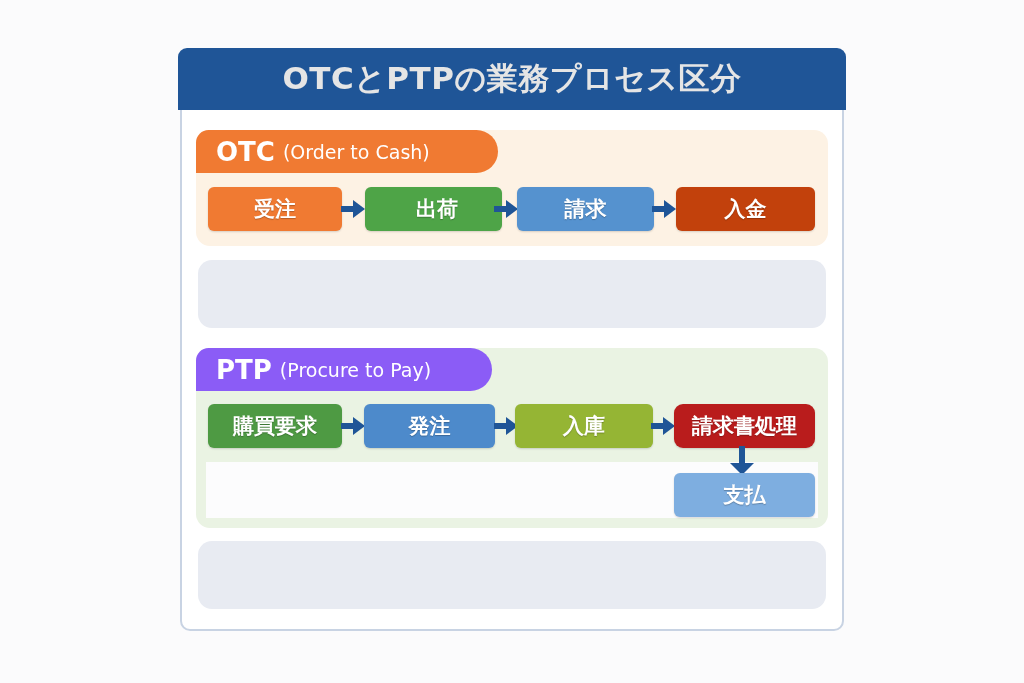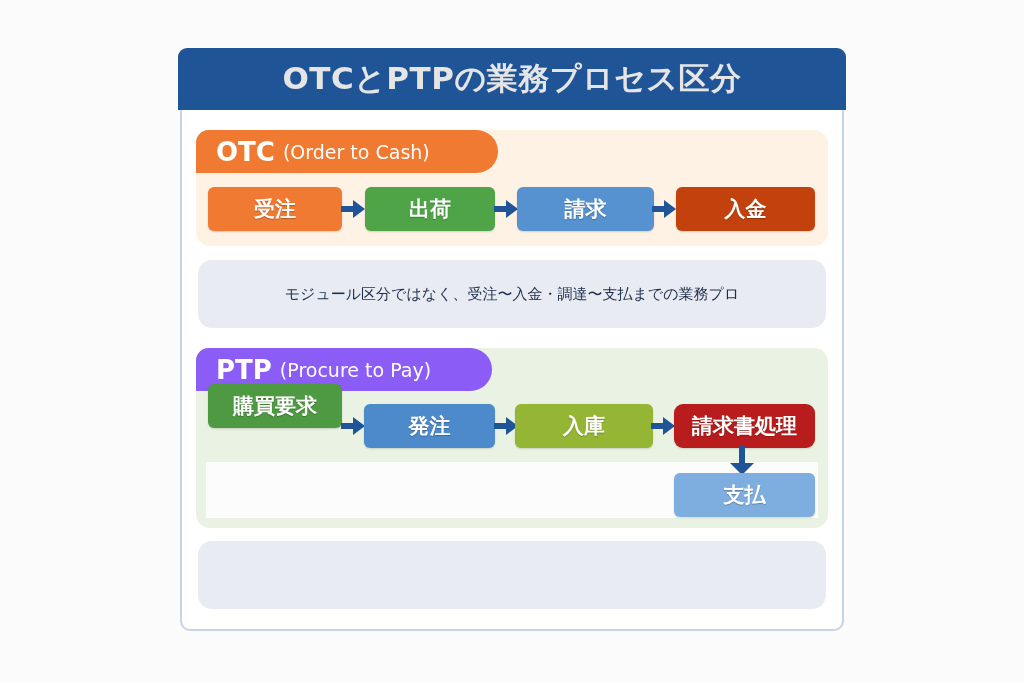--- a/index.html
+++ b/index.html
@@ -98,44 +98,43 @@
 <div class="section-tab otc-tab">
   <span class="tab-abbr">OTC</span>
   <span class="tab-full">(Order to Cash)</span>
 </div>
 
 <div class="step" style="left:208px;top:187px;width:134px;background:#f07a32;text-align:center;">受注</div>
 <svg class="arrow" style="left:341px;top:200px;" viewBox="0 0 24 18">
     <rect x="0" y="6" width="12" height="6" fill="#1f5597"></rect>
     <polygon points="12,0 24,9 12,18" fill="#1f5597"></polygon>
   </svg>
-<div class="step" style="left:365px;top:187px;width:130px;background:#4ea447;">出荷</div>
+<div class="step" style="left:365px;top:187px;width:130px;background:#4ea447;padding-left:7px;">出荷</div>
 <svg class="arrow" style="left:494px;top:200px;" viewBox="0 0 24 18">
     <rect x="0" y="6" width="12" height="6" fill="#1f5597"></rect>
     <polygon points="12,0 24,9 12,18" fill="#1f5597"></polygon>
   </svg>
 <div class="step" style="left:517px;top:187px;width:137px;background:#5592cf;">請求</div>
 <svg class="arrow" style="left:652px;top:200px;" viewBox="0 0 24 18">
     <rect x="0" y="6" width="12" height="6" fill="#1f5597"></rect>
     <polygon points="12,0 24,9 12,18" fill="#1f5597"></polygon>
   </svg>
 <div class="step" style="left:676px;top:187px;width:139px;background:#c2410c;">入金</div>
 
 <div class="desc desc1">
-  <div>モジュール区分ではなく、受注〜入金・調達〜支払までの業務プロ</div>
 </div>
 
 <div class="section ptp-section"></div>
 <div class="white-lane"></div>
 <div class="section-tab ptp-tab">
   <span class="tab-abbr">PTP</span>
   <span class="tab-full">(Procure to Pay)</span>
 </div>
 
-<div class="step" style="left:208px;top:384px;width:134px;background:#4e9a43;font-family:Liberation Mono, monospace;">購買要求</div>
+<div class="step" style="left:208px;top:404px;width:134px;background:#4e9a43;font-family:Liberation Mono, monospace;">購買要求</div>
 <svg class="arrow" style="left:341px;top:417px;" viewBox="0 0 24 18">
     <rect x="0" y="6" width="12" height="6" fill="#1f5597"></rect>
     <polygon points="12,0 24,9 12,18" fill="#1f5597"></polygon>
   </svg>
 <div class="step" style="left:364px;top:404px;width:131px;background:#4d8acb;">発注</div>
 <svg class="arrow" style="left:494px;top:417px;" viewBox="0 0 24 18">
     <rect x="0" y="6" width="12" height="6" fill="#1f5597"></rect>
     <polygon points="12,0 24,9 12,18" fill="#1f5597"></polygon>
   </svg>
 <div class="step" style="left:515px;top:404px;width:138px;background:#95b534;">入庫</div>

